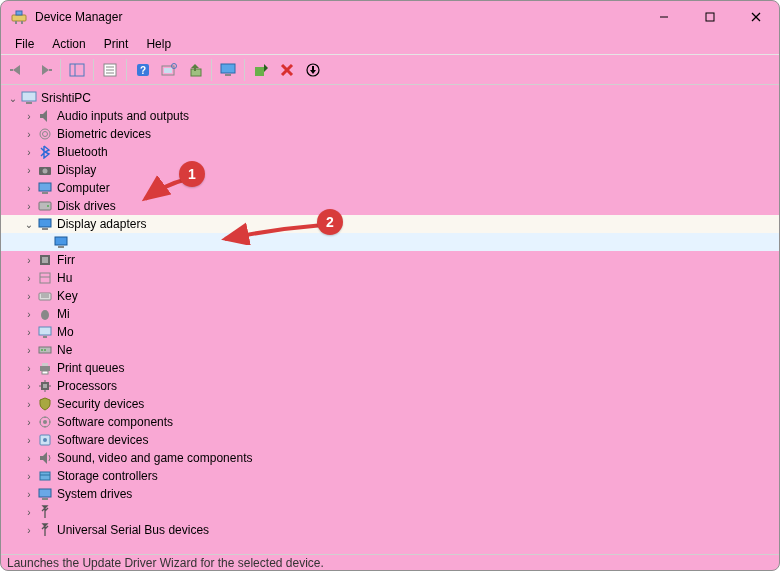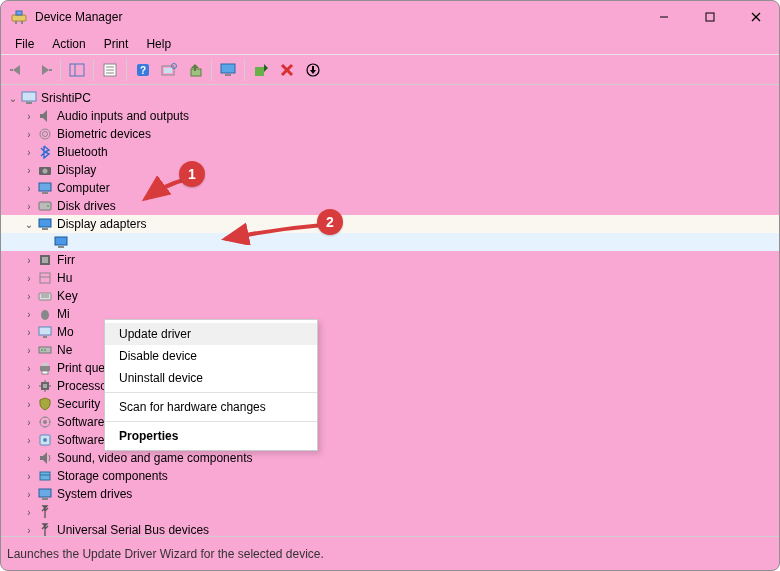--- a/index.html
+++ b/index.html
@@ -22,21 +22,21 @@
   .lvl0 { padding-left: 4px; }
   .lvl1 { padding-left: 20px; }
   .lvl2 { padding-left: 52px; }
   .selected { background: #e6f3ff; }
   .highlight-row { background: #faf7f0; }
   .context-menu { position: absolute; left: 103px; top: 234px; width: 214px; background: #fff; border: 1px solid #ccc; box-shadow: 3px 3px 6px rgba(0,0,0,0.15); padding: 3px 0; z-index: 10; }
   .context-menu .item { padding: 4px 14px; font-size: 12px; }
   .context-menu .item.hover { background: #f0f0f0; }
   .context-menu .sep { height: 1px; background: #e0e0e0; margin: 3px 0; }
   .context-menu .bold { font-weight: 600; }
-  .statusbar { height: 34px; border-top: 1px solid #d0d0d0; display: flex; align-items: center; padding-left: 6px; font-size: 12px; color: #333; }
+  .statusbar { height: 16px; border-top: 1px solid #d0d0d0; display: flex; align-items: center; padding-left: 6px; font-size: 12px; color: #333; }
   .callout { position: absolute; width: 26px; height: 26px; border-radius: 50%; background: #d83b3b; color: #fff; display: flex; align-items: center; justify-content: center; font-weight: 700; font-size: 14px; z-index: 30; box-shadow: 0 1px 2px rgba(0,0,0,.2); }
   .arrow-svg { position: absolute; z-index: 25; pointer-events: none; }
   svg { display: block; }
 </style>
 </head>
 <body>
 
 <div class="window">
 
   <div class="titlebar">
@@ -369,21 +369,21 @@
           <span>Sound, video and game components</span>
         </div>
         <div class="node lvl1">
           <span class="chev">›</span>
           <span class="dev-icon">
             <svg width="14" height="14">
               <rect x="2" y="3" width="10" height="8" fill="#6ab0e0" stroke="#2a70a0"></rect>
               <line x1="2" y1="6" x2="12" y2="6" stroke="#2a70a0"></line>
             </svg>
           </span>
-          <span>Storage components</span>
+          <span>Storage controllers</span>
         </div>
         <div class="node lvl1">
           <span class="chev">›</span>
           <span class="dev-icon">
             <svg width="14" height="14">
               <rect x="1" y="2" width="12" height="8" fill="#6aa8e6" stroke="#2a6098"></rect>
               <rect x="4" y="11" width="6" height="2" fill="#888"></rect>
             </svg>
           </span>
           <span>System drives</span>
@@ -400,29 +400,20 @@
           <span class="chev">›</span>
           <span class="dev-icon">
             <svg width="14" height="14">
               <path d="M7 13 L7 3 M7 3 L4 6 M7 6 L10 3 M5 1 L9 1 L7 3 Z" stroke="#555" stroke-width="1.3" fill="#555"></path>
             </svg>
           </span>
           <span>Universal Serial Bus devices</span>
         </div>
       </div>
 
-    <div class="context-menu">
-      <div class="item hover">Update driver</div>
-      <div class="item">Disable device</div>
-      <div class="item">Uninstall device</div>
-      <div class="sep"></div>
-      <div class="item">Scan for hardware changes</div>
-      <div class="sep"></div>
-      <div class="item bold">Properties</div>
-    </div>
 
     <div class="callout" style="left:178px; top:76px;">1</div>
     <div class="callout" style="left:316px; top:124px;">2</div>
     <svg class="arrow-svg" style="left:138px; top:90px;" width="54" height="30">
       <defs>
           <marker id="ah1" markerWidth="8" markerHeight="8" refX="6" refY="3" orient="auto">
             <path d="M0,0 L7,3 L0,6 Z" fill="#d83b3b"></path>
           </marker>
         </defs>
       <path d="M48 4 Q 25 10 6 24" stroke="#d83b3b" stroke-width="4" fill="none" marker-end="url(#ah1)"></path>

